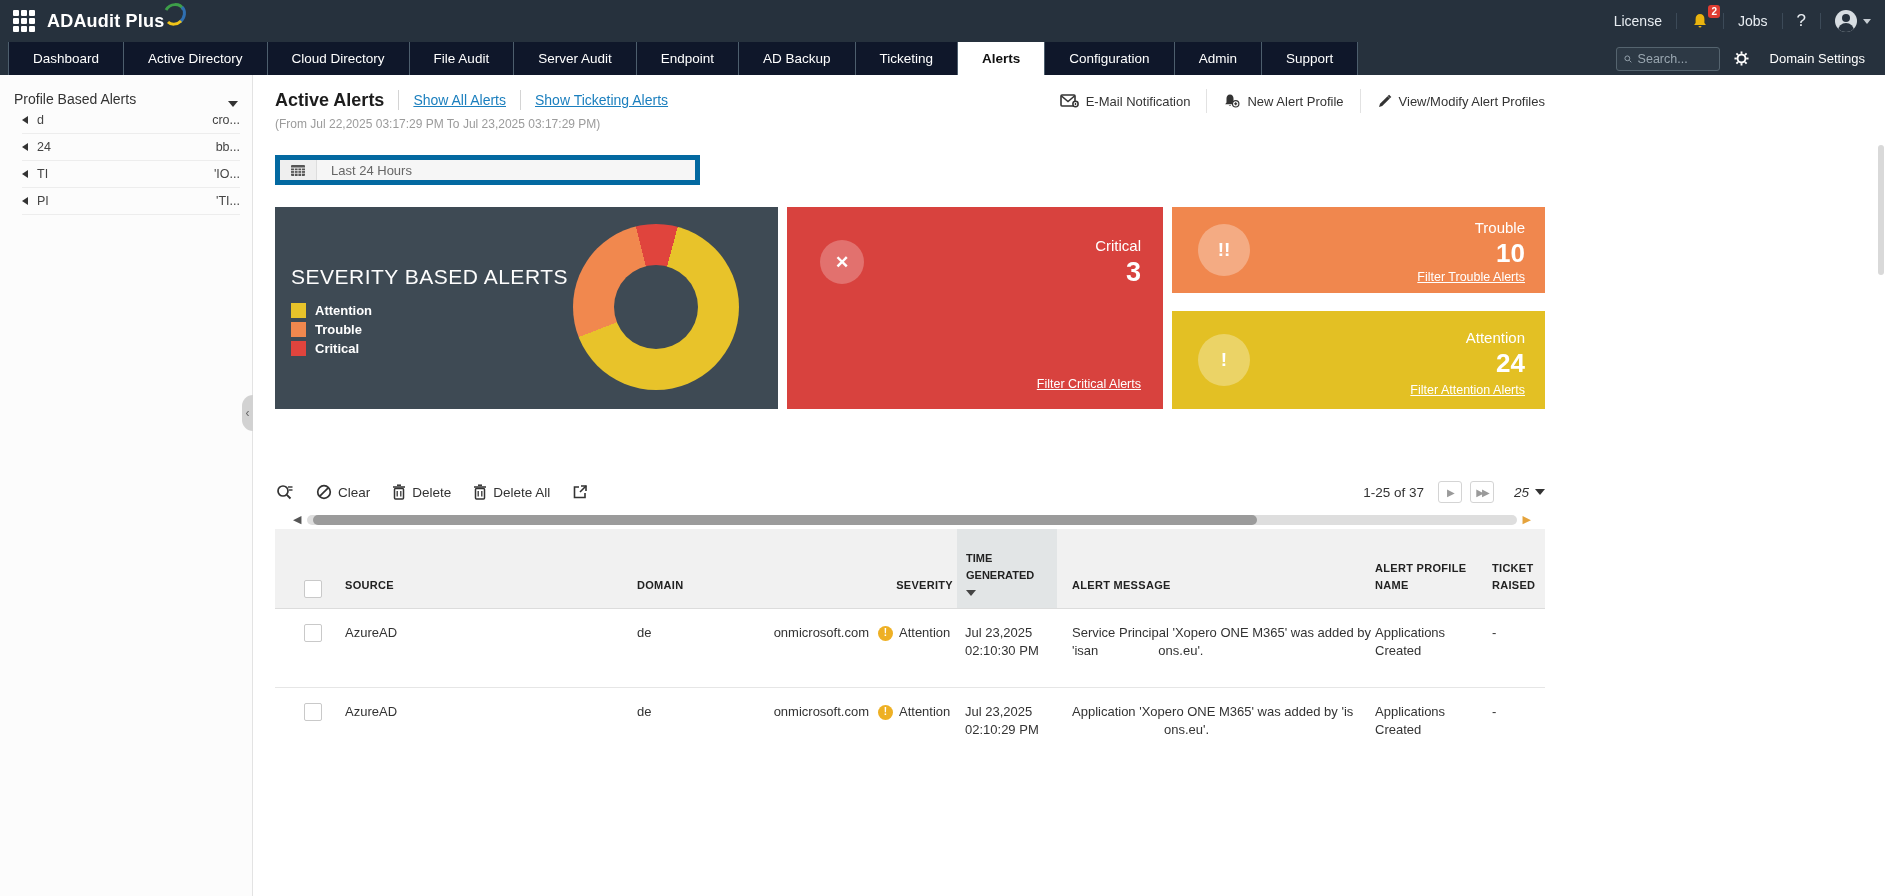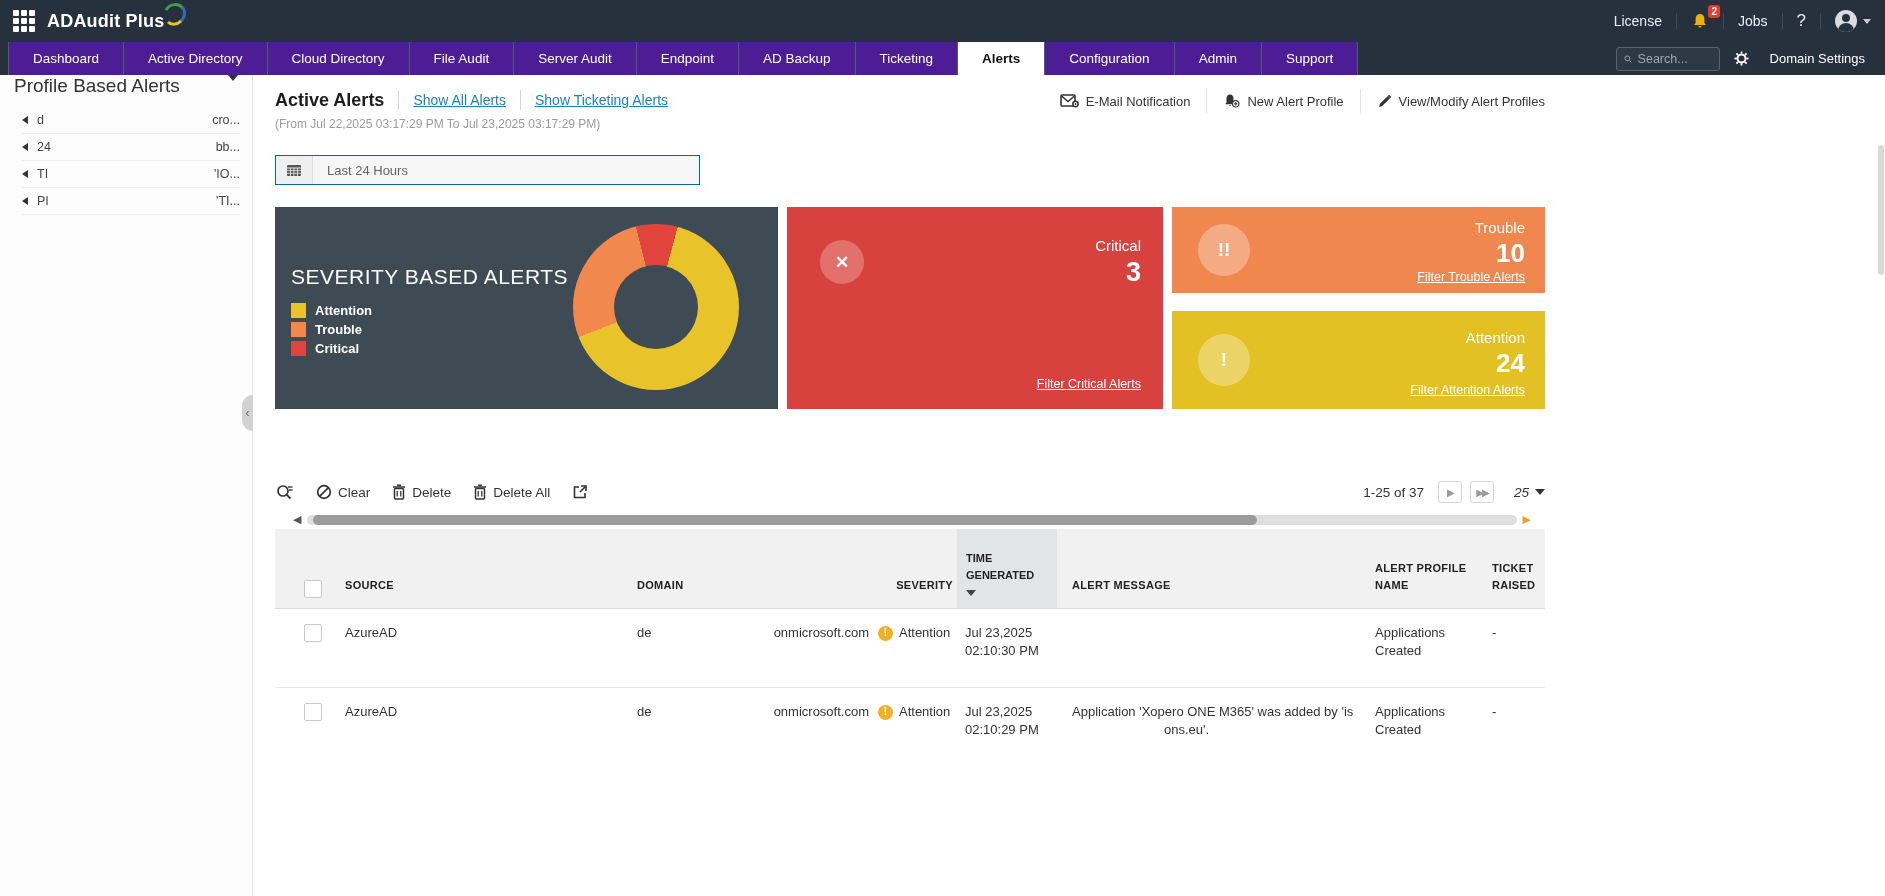--- a/index.html
+++ b/index.html
@@ -19,52 +19,52 @@
   .top-sep { width:1px; height:16px; background:#3c4a58; }
   .bell-wrap { position:relative; }
   .badge { position:absolute; top:-7px; right:3px; background:#e03c31; color:#fff; font-size:10px; font-weight:bold; border-radius:3px; padding:1px 3px; line-height:11px; }
   .user-ico { width:22px; height:22px; border-radius:50%; background:#d7dde2; position:relative; overflow:hidden; }
   .user-ico::before { content:""; position:absolute; left:7px; top:4px; width:8px; height:8px; border-radius:50%; background:#26313d; }
   .user-ico::after { content:""; position:absolute; left:3px; top:13px; width:16px; height:10px; border-radius:8px 8px 0 0; background:#26313d; }
   .caret-dn { width:0; height:0; border-left:4px solid transparent; border-right:4px solid transparent; border-top:5px solid #c6ccd2; margin-left:6px; }
 
   
   .navbar { position:absolute; left:0; top:42px; width:100%; height:33px; background:#26313d; display:flex; align-items:stretch; }
-  .tabs { display:flex; margin-left:8px; background:#4c1d95; }
+  .tabs { display:flex; margin-left:8px; background:#0f172a; }
   .tab { color:#fff; font-size:13.5px; display:flex; align-items:center; padding:0 24px; border-right:1px solid #4d5e6d; cursor:pointer; white-space:nowrap; }
   .tab:first-child { border-left:1px solid #4d5e6d; }
   .tab.active { background:#fff; color:#111; font-weight:bold; }
   .nav-right { margin-left:auto; display:flex; align-items:center; gap:14px; padding-right:20px; }
   .nav-search { display:flex; align-items:center; background:#2d3945; border:1px solid #55646f; border-radius:3px; height:24px; width:104px; padding:0 7px; }
   .nav-search input { background:transparent; border:none; outline:none; color:#cfd6dc; font-size:12.5px; width:74px; margin-left:6px; font-family:"Liberation Sans",sans-serif; }
   .nav-search input::placeholder { color:#9aa7b1; }
   .domset { display:flex; align-items:center; gap:21px; color:#fff; font-size:13px; cursor:pointer; }
 
   
   .sidebar { position:absolute; left:0; top:75px; width:253px; bottom:0; background:#fcfcfc; border-right:1px solid #e3e3e3; }
   .side-all { margin-top:11px; height:31px; background:#ececec; border-left:4px solid #77b52d; display:flex; align-items:center; padding-left:10px; font-size:13.5px; color:#222; cursor:pointer; }
-  .side-head { height:32px; display:flex; align-items:flex-start; justify-content:space-between; padding:0 14px; font-size:19px; color:#333; cursor:pointer; }
+  .side-head { height:32px; display:flex; align-items:flex-end; justify-content:space-between; padding:0 14px; font-size:14px; color:#333; cursor:pointer; }
   .side-head .dd { width:0;height:0;border-left:5px solid transparent;border-right:5px solid transparent;border-top:6px solid #333; }
   .side-item { height:27px; display:flex; align-items:center; margin:0 12px 0 22px; border-bottom:1px solid #ededed; font-size:12.5px; color:#444; cursor:pointer; }
   .side-item .tri { width:0;height:0;border-top:4px solid transparent;border-bottom:4px solid transparent;border-right:6px solid #333; margin-right:9px; flex:none; }
   .side-item .sfx { margin-left:auto; }
   .collapse-tab { position:absolute; right:-1px; top:320px; width:11px; height:36px; background:#d2d2d2; border-radius:18px 0 0 18px; display:flex; align-items:center; justify-content:center; color:#666; font-size:12px; cursor:pointer; }
 
   
   .content { position:absolute; left:275px; top:75px; width:1270px; }
   .page-head { margin-top:12px; display:flex; align-items:center; }
   .page-title { font-size:18px; font-weight:bold; color:#1c1c1c; }
   .vline { width:1px; height:20px; background:#d4d4d4; margin:0 14px; }
   a.plink { color:#1b7fbe; font-size:14px; text-decoration:underline; cursor:pointer; }
   .date-line { margin-top:4px; font-size:12px; color:#9b9b9b; }
   .head-actions { margin-left:auto; display:flex; align-items:center; align-self:flex-start; margin-top:2px; }
   .hact { display:flex; align-items:center; gap:7px; font-size:13px; color:#343434; cursor:pointer; white-space:nowrap; }
   .hact-sep { width:1px; height:24px; background:#e2e2e2; margin:0 16px; }
 
-  .period-box { margin-top:24px; width:425px; height:30px; background:#f6f6f6; border:1px solid #0369a1; display:flex; align-items:center; cursor:pointer; }
+  .period-box { margin-top:24px; width:425px; height:30px; background:#f6f6f6; border:5px solid #0369a1; display:flex; align-items:center; cursor:pointer; }
   .cal-cell { width:37px; height:100%; border-right:1px solid #ddd; display:flex; align-items:center; justify-content:center; background:#efefef; }
   .period-box .ptxt { margin-left:14px; font-size:13px; color:#666; }
 
   
   .cards-row { margin-top:22px; display:flex; gap:9px; }
   .sev-panel { position:relative; width:503px; height:202px; background:#3e4a54; flex:none; }
   .sev-title { position:absolute; left:16px; top:58px; color:#fdfdfd; font-size:21px; letter-spacing:.5px; }
   .legend { position:absolute; left:16px; top:96px; display:flex; flex-direction:column; gap:4px; }
   .lgrow { display:flex; align-items:center; gap:9px; color:#fff; font-size:13px; font-weight:bold; }
   .lgsq { width:15px; height:15px; flex:none; }
@@ -436,20 +436,23 @@
           <div class="cell c-source">AzureAD</div>
           <div class="cell c-domain">
             <span>de</span>
             <span>onmicrosoft.com</span>
           </div>
           <div class="cell c-sev">
             <span class="warn-dot">!</span>
             <span>Attention</span>
           </div>
           <div class="cell c-time">Jul 23,2025 02:10:30 PM</div>
+          <div class="cell c-msg">
+            <span>Service Principal 'Xopero ONE M365' was added by 'isan</span><span class="gap60"></span><span>ons.eu'.</span>
+          </div>
           <div class="cell c-prof">Applications Created</div>
           <div class="cell c-tick">-</div>
         </div>
 
         <div class="row" style="border-bottom:none;">
           <input type="checkbox" class="cb cell c-cb" style="">
           <div class="cell c-source">AzureAD</div>
           <div class="cell c-domain">
             <span>de</span>
             <span>onmicrosoft.com</span>

